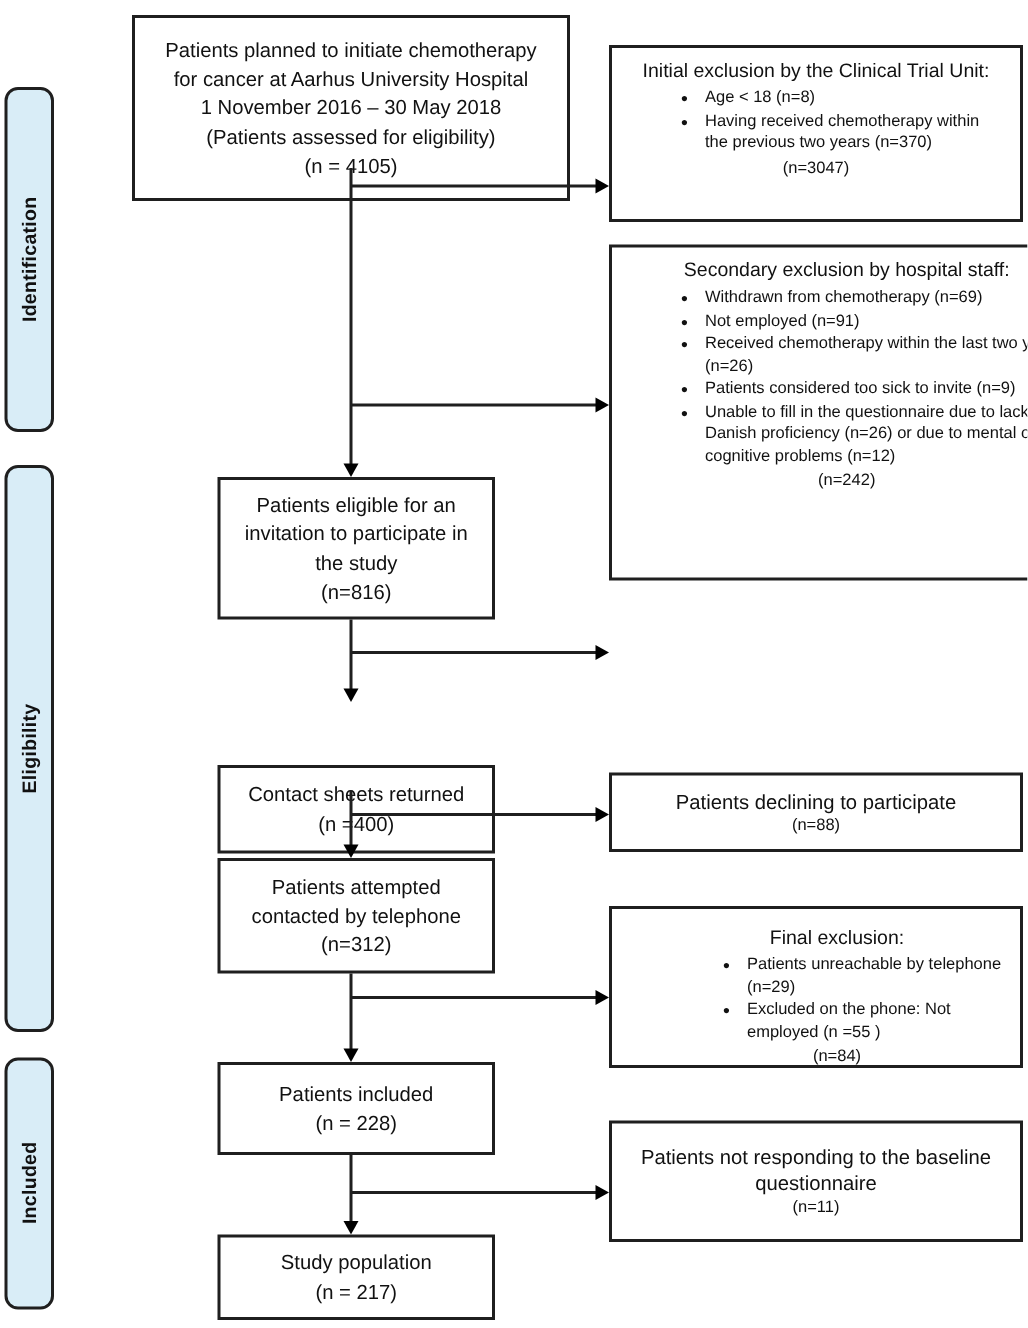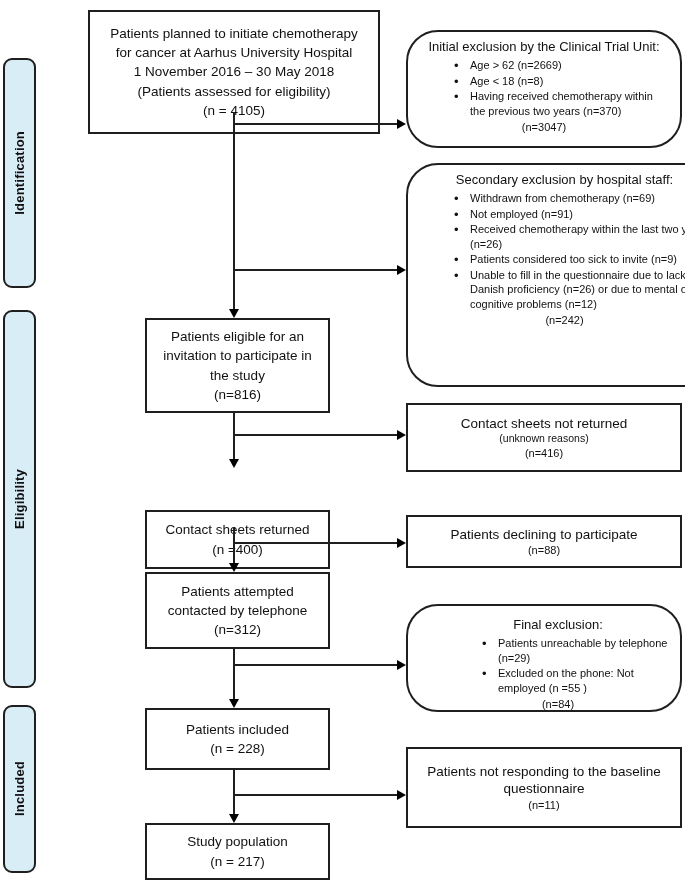--- a/index.html
+++ b/index.html
@@ -10,21 +10,21 @@
 
   .mid { display:flex; align-items:center; justify-content:center; text-align:center;
          white-space:pre-line; font-size:13.5px; line-height:1.42; padding:2px 6px; }
 
   .note { display:flex; flex-direction:column; align-items:center; justify-content:center;
           text-align:center; padding:2px 6px; }
   .note .t1 { font-size:13.5px; line-height:1.28; }
   .note .t2 { font-size:10.5px; line-height:1.3; }
   .note .t3 { font-size:11px; line-height:1.3; }
 
-  .excl { font-size:11px; padding:6px 8px 3px 8px;border-radius:32px; }
+  .excl { font-size:11px; padding:6px 8px 3px 8px; }
   .excl .heading { text-align:center; font-size:13px; line-height:1.25; margin:1px 0 3px 0; }
   .excl ul { margin:0; padding:0; list-style:none; }
   .excl li { position:relative; padding-left:54px; padding-right:2px; line-height:1.32; margin:1px 0; }
   .excl li::before { content:"•"; position:absolute; left:38px; top:-1px; font-size:13px; }
   .excl .total { text-align:center; line-height:1.3; margin-top:2px; }
 
   .stage-bar { position:absolute; left:3px; width:33px; background:#d9edf7;
                border:2px solid #1f1f1f; border-radius:9px; box-sizing:border-box;
                display:flex; align-items:center; justify-content:center; }
   .stage-label { writing-mode:vertical-rl; transform:rotate(180deg);
@@ -69,44 +69,38 @@
 contacted by telephone
 (n=312)</div>
   <div class="box mid" style="left:145px; top:708px; width:185px; height:62px;">Patients included
 (n = 228)</div>
   <div class="box mid" style="left:145px; top:823px; width:185px; height:57px;">Study population
 (n = 217)</div>
 
   <div class="box excl" style="left:406px; top:30px; width:276px; height:118px;">
     <div class="heading">Initial exclusion by the Clinical Trial Unit:</div>
     <ul>
-      <li>Age &gt; 62 (n=2669)</li>
       <li>Age &lt; 18 (n=8)</li>
       <li>Having received chemotherapy within the previous two years (n=370)</li>
     </ul>
     <div class="total">(n=3047)</div>
   </div>
 
   <div class="box excl" style="left:406px; top:163px; width:317px; height:224px;">
     <div class="heading">Secondary exclusion by hospital staff:</div>
     <ul>
       <li>Withdrawn from chemotherapy (n=69)</li>
       <li>Not employed (n=91)</li>
       <li>Received chemotherapy within the last two years (n=26)</li>
       <li>Patients considered too sick  to invite (n=9)</li>
       <li>Unable to fill in the questionnaire due to lack of Danish proficiency (n=26) or due to mental og cognitive problems (n=12)</li>
     </ul>
     <div class="total">(n=242)</div>
   </div>
 
-  <div class="box note" style="left:406px; top:403px; width:276px; height:69px;">
-    <div class="t1">Contact sheets not returned</div>
-    <div class="t2">(unknown reasons)</div>
-    <div class="t3">(n=416)</div>
-  </div>
 
   <div class="box note" style="left:406px; top:515px; width:276px; height:53px;">
     <div class="t1">Patients declining to participate</div>
     <div class="t3">(n=88)</div>
   </div>
 
   <div class="box excl" style="left:406px; top:604px; width:276px; height:108px; padding-top:10px;padding-left:36px;">
     <div class="heading">Final exclusion:</div>
     <ul>
       <li>Patients unreachable by telephone (n=29)</li>

